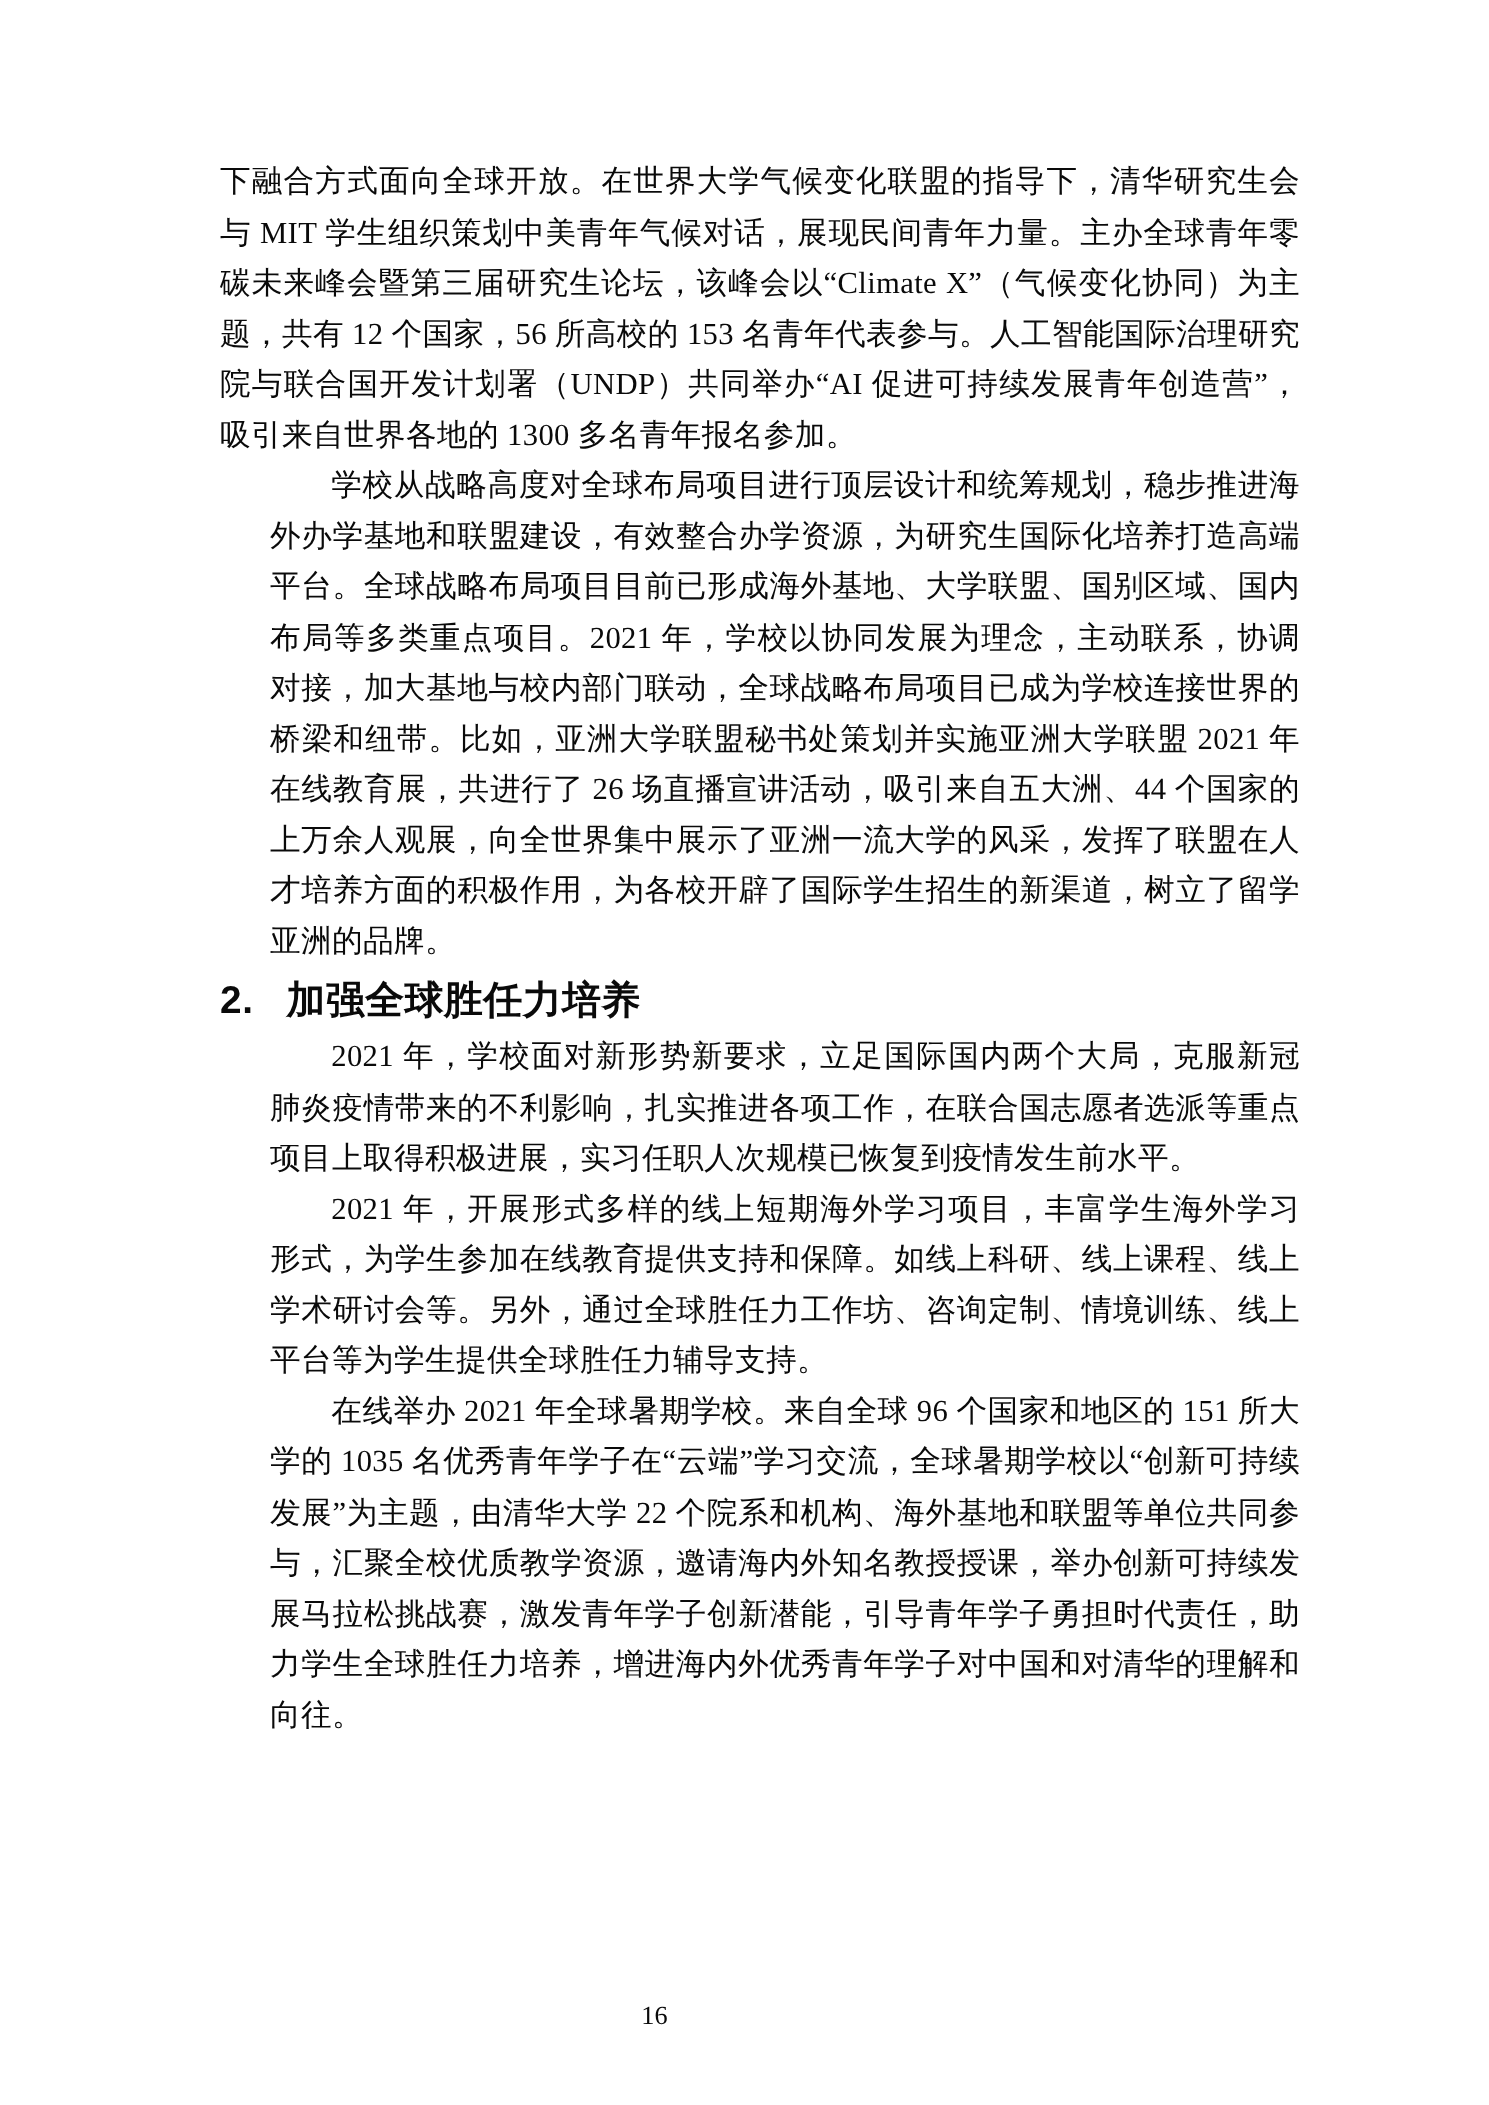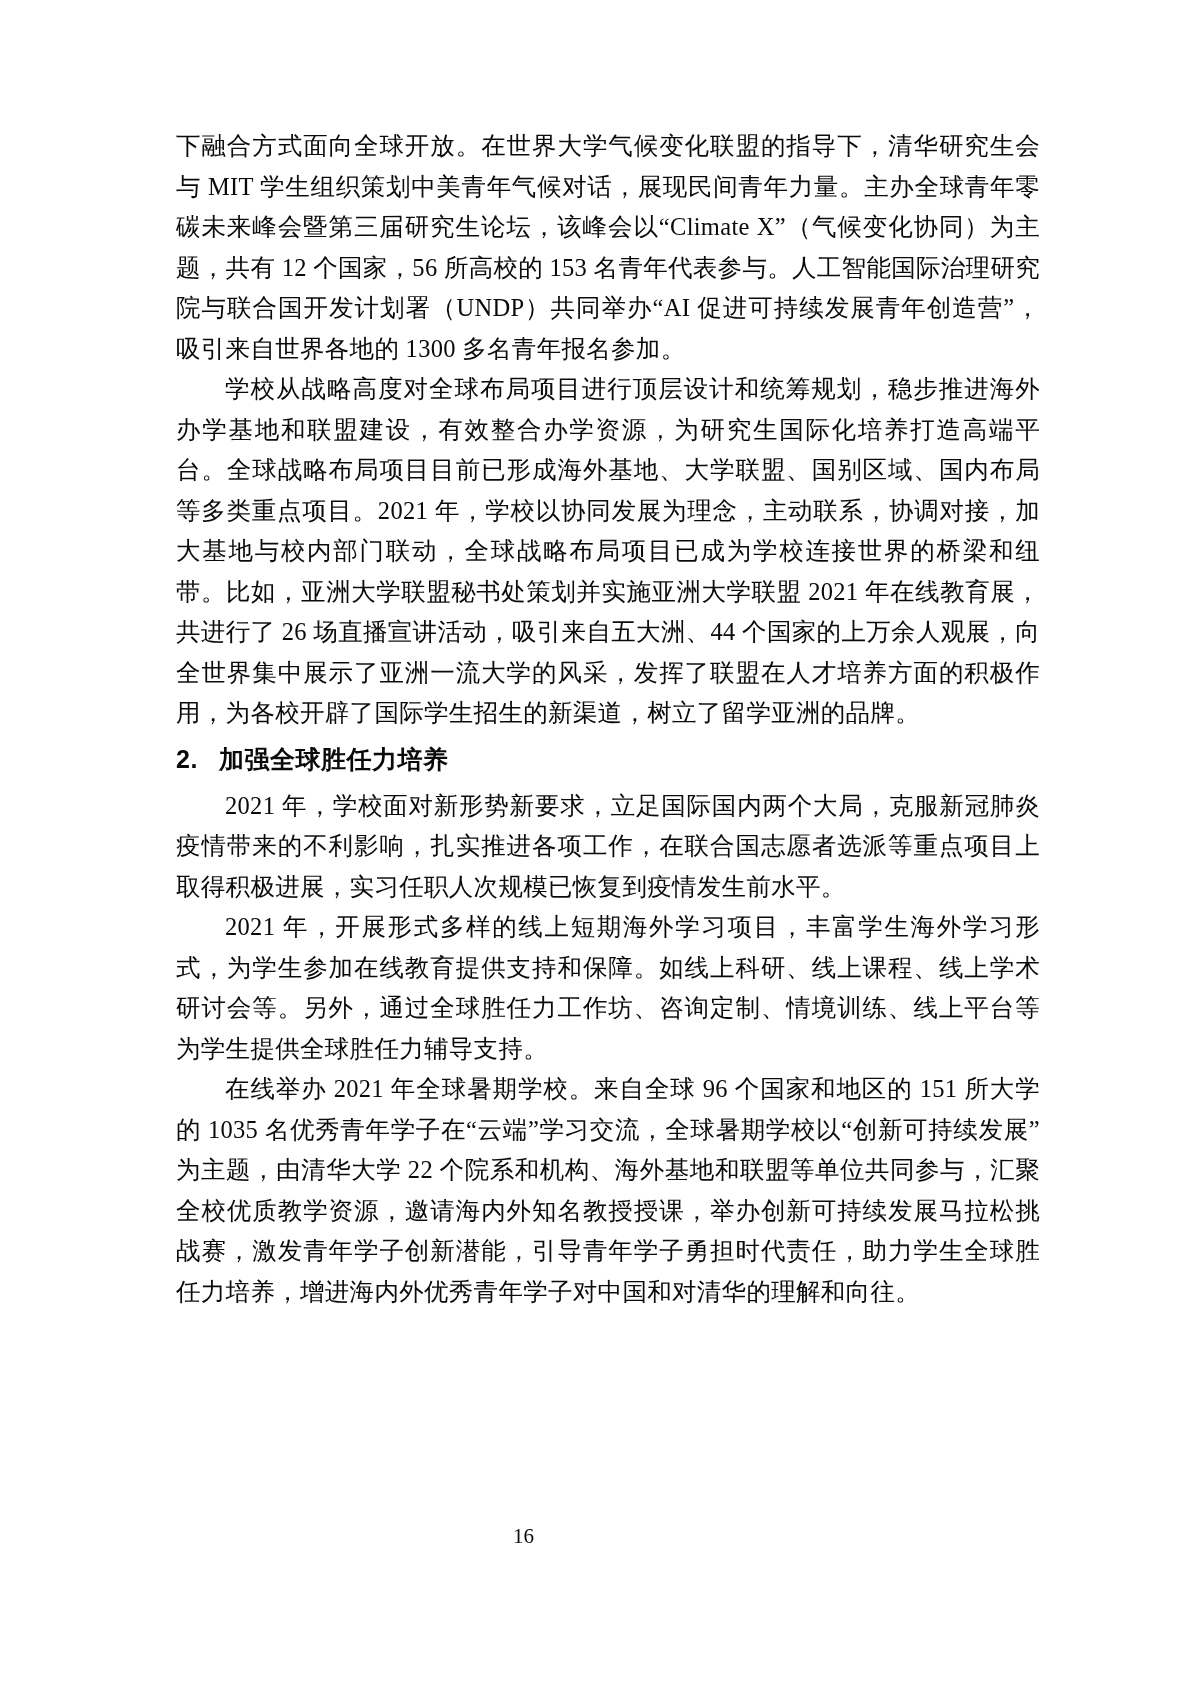--- a/index.html
+++ b/index.html
@@ -25,36 +25,37 @@
   .para {
     margin: 0;
     font-size: 24.5px;
     line-height: 40.5px;
     text-align: justify;
     letter-spacing: 0.3px;
     word-break: break-all;
   }
   .para.indent {
     text-indent: 2em;
+    margin-left: 40px;
   }
   .heading {
     margin: 5px 0 6px 0;
-    font-size: 25px;
+    font-size: 31px;
     line-height: 41px;
     font-weight: 700;
     letter-spacing: 0.5px;
     font-family: "Liberation Sans", "DejaVu Sans", sans-serif;
   }
   .heading .hnum {
     margin-right: 0.85em;
   }
   .footer {
     position: absolute;
     left: 0;
-    top: 1522px;
+    top: 1598px;
     width: 100%;
     text-align: center;
     font-size: 21px;
     line-height: 28px;
     font-family: "Liberation Serif", "DejaVu Serif", serif;
   }
 </style>
 </head>
 <body>
 

